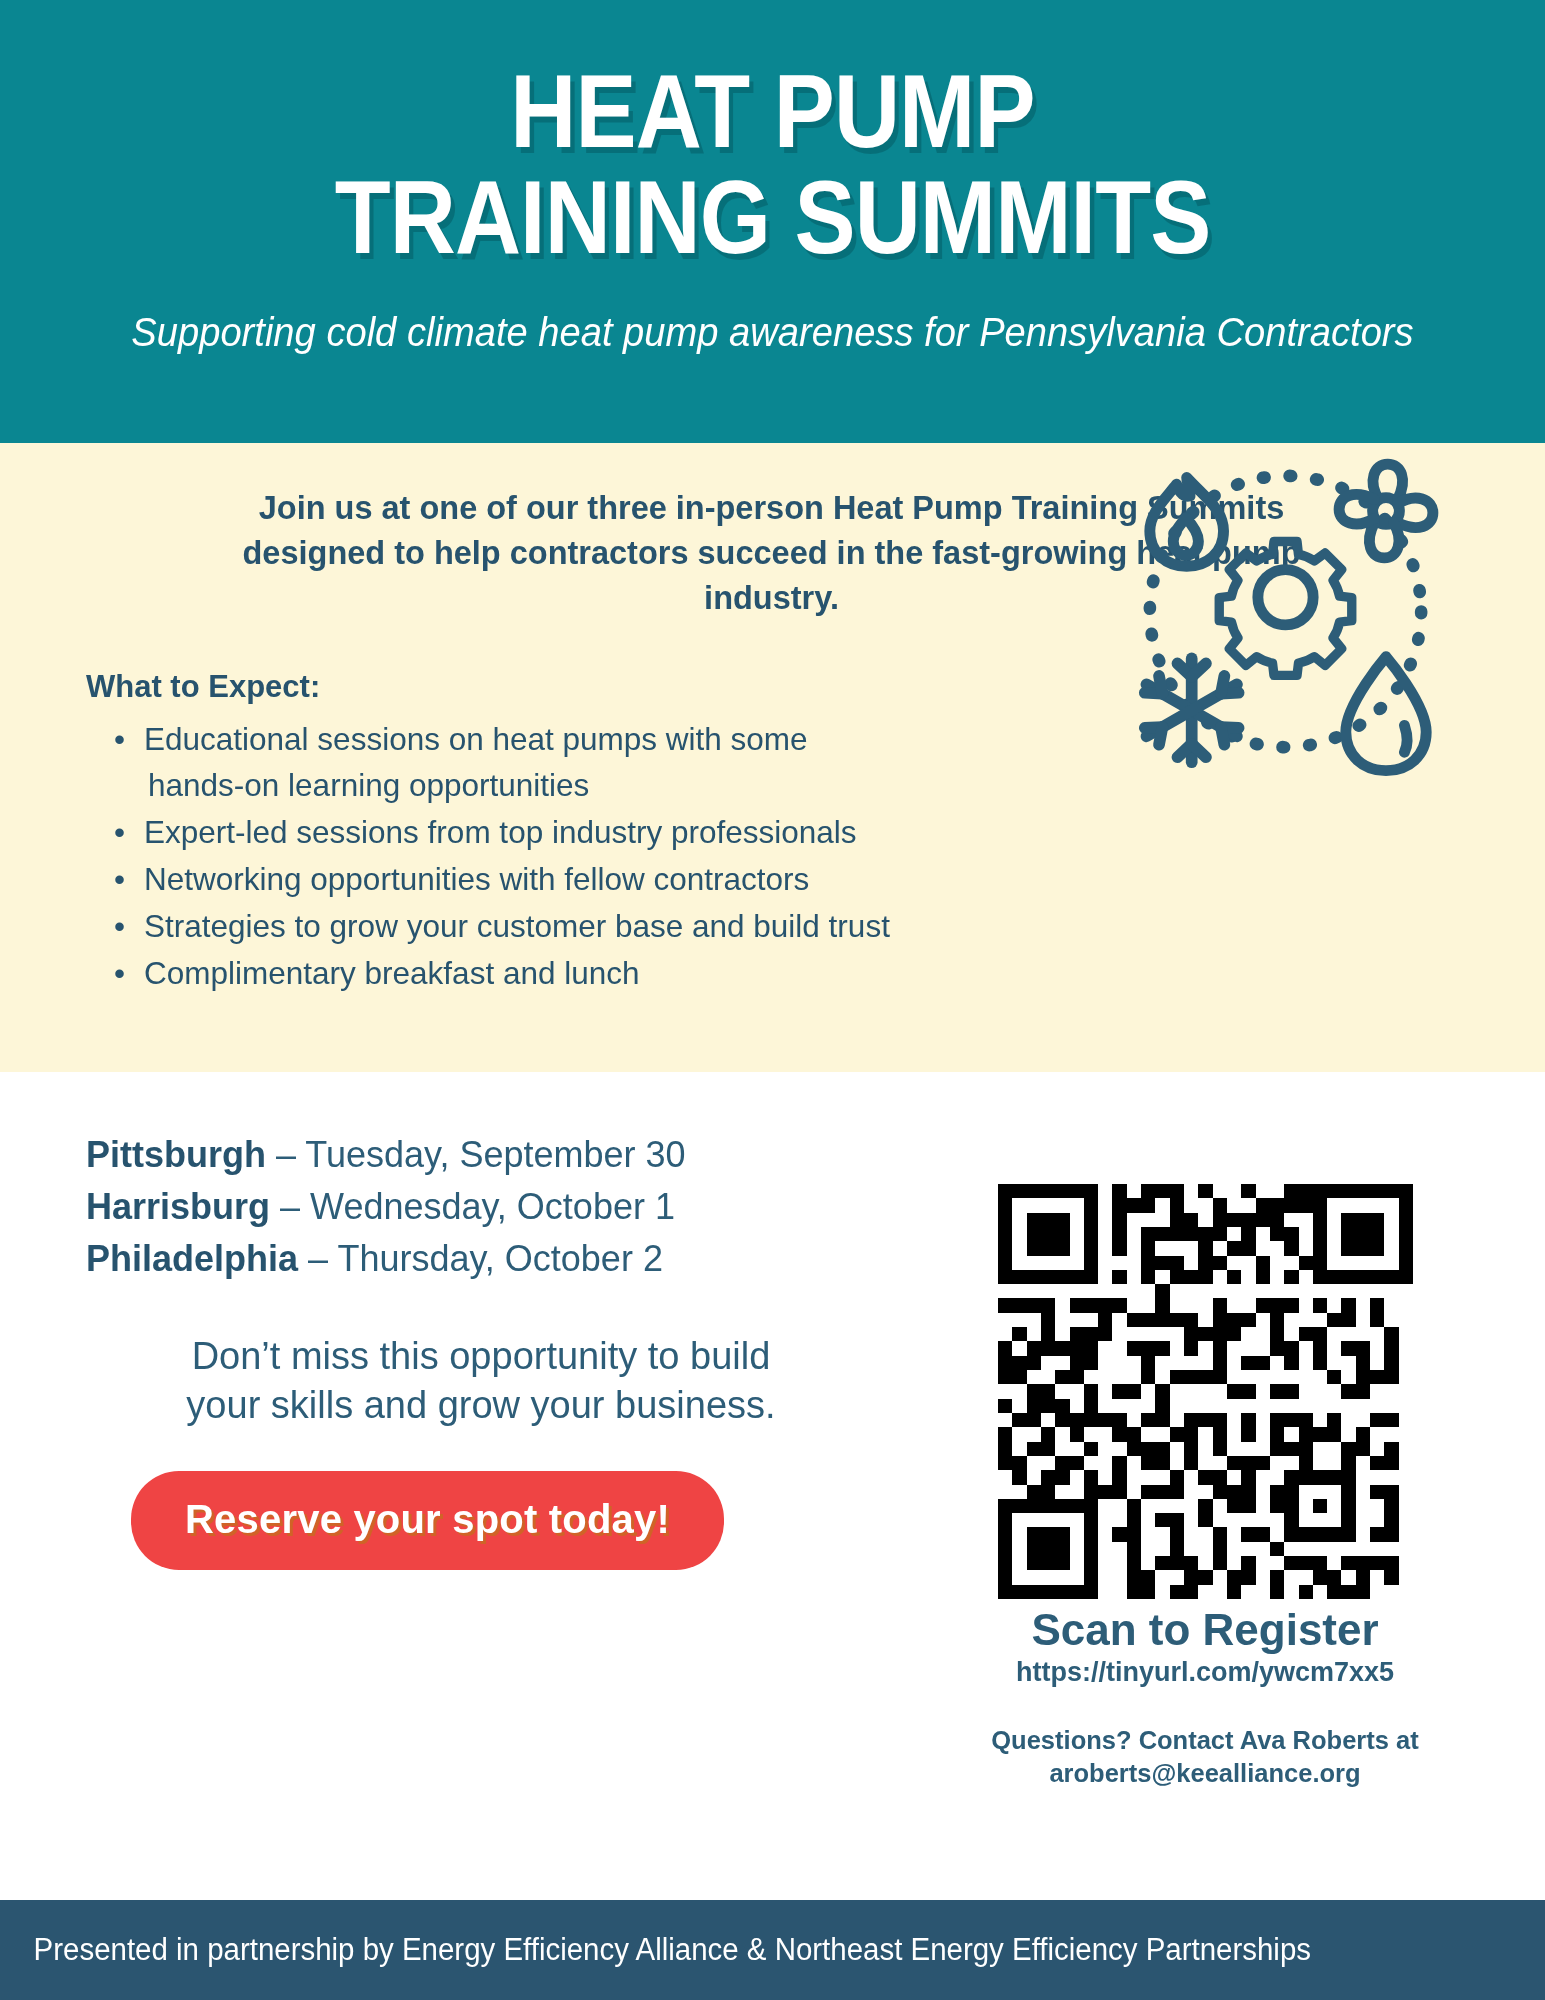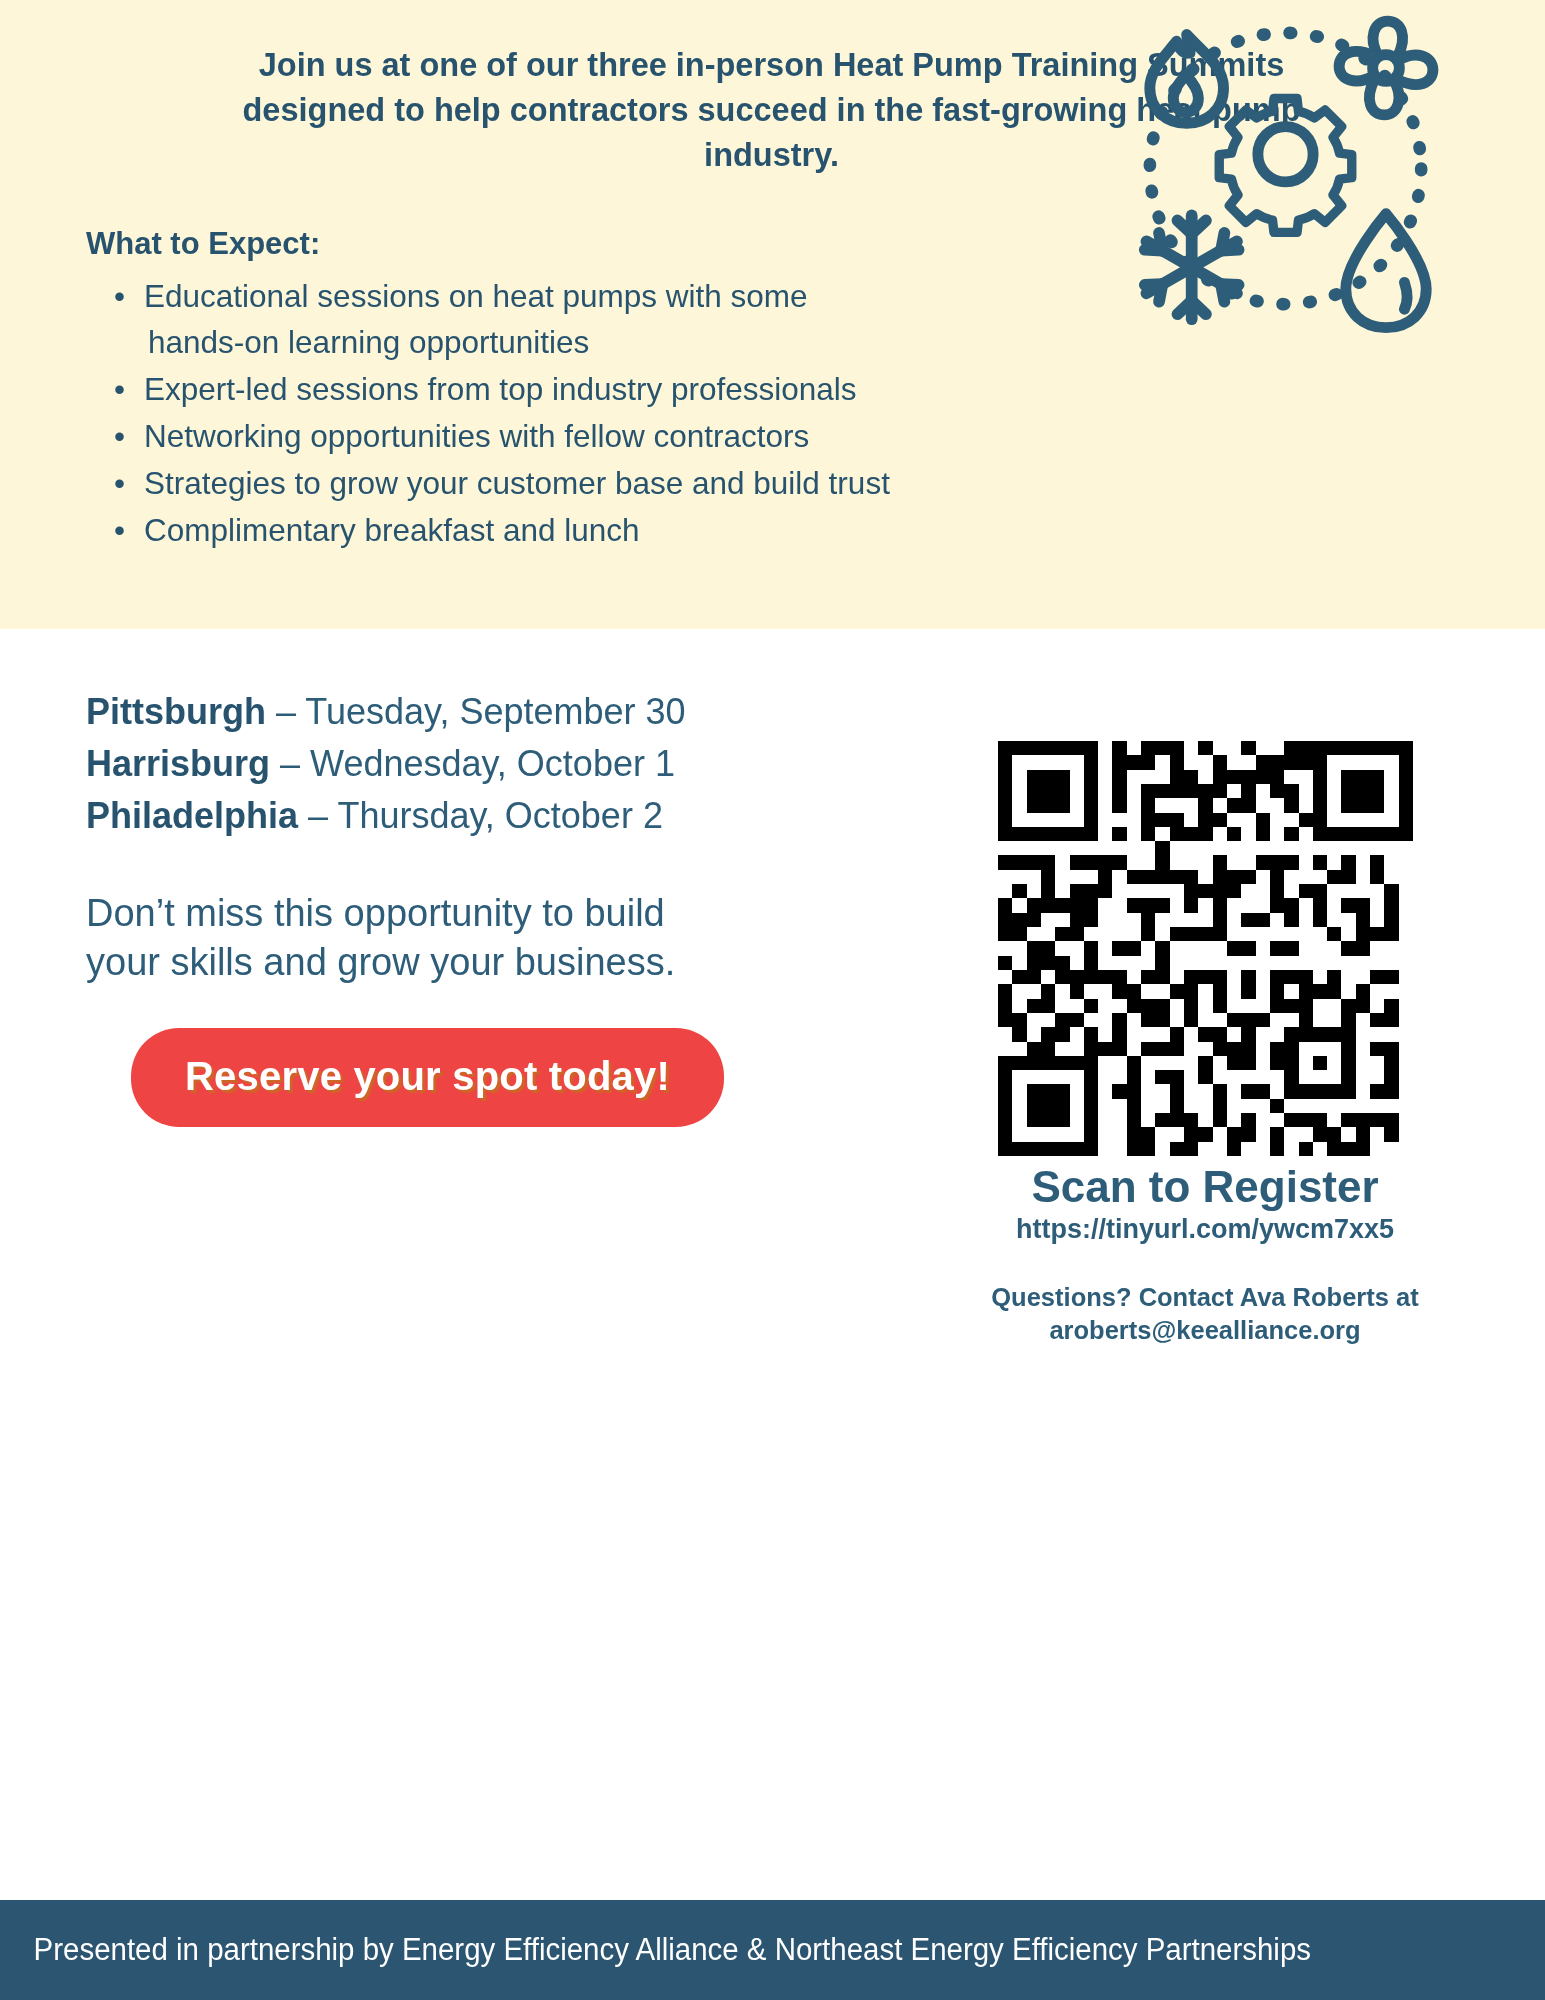--- a/index.html
+++ b/index.html
@@ -151,20 +151,21 @@
   .date-row .city {
     font-weight: bold;
     color: #27536e;
   }
   .closing {
     color: #2d5d78;
     font-size: 38px;
     line-height: 1.27;
     margin-top: 48px;
     white-space: pre-line;
+    text-align: center;
   }
   .cta {
     display: inline-block;
     margin: 42px 0 0 45px;
     background: #ef4444;
     color: #ffffff;
     font-weight: bold;
     font-size: 40px;
     padding: 26px 54px 28px 54px;
     border-radius: 48px;
@@ -231,20 +232,25 @@
   .footer-text {
     transform: scaleX(0.95);
     white-space: nowrap;
   }
 </style>
 </head>
 <body>
 
 <div class="poster">
 
+  <div class="header">
+    <h1 class="title">HEAT PUMP
+TRAINING SUMMITS</h1>
+    <div class="subtitle">Supporting cold climate heat pump awareness for Pennsylvania Contractors</div>
+  </div>
 
   <div class="cream">
     <div class="intro">Join us at one of our three in-person Heat Pump Training Summits designed to help contractors succeed in the fast-growing heat pump industry.</div>
 
     <div class="expect-label">What to Expect:</div>
 
     <ul class="bullets">
       <li>
         <span class="dot">•</span>
         <span>Educational sessions on heat pumps with some</span>

